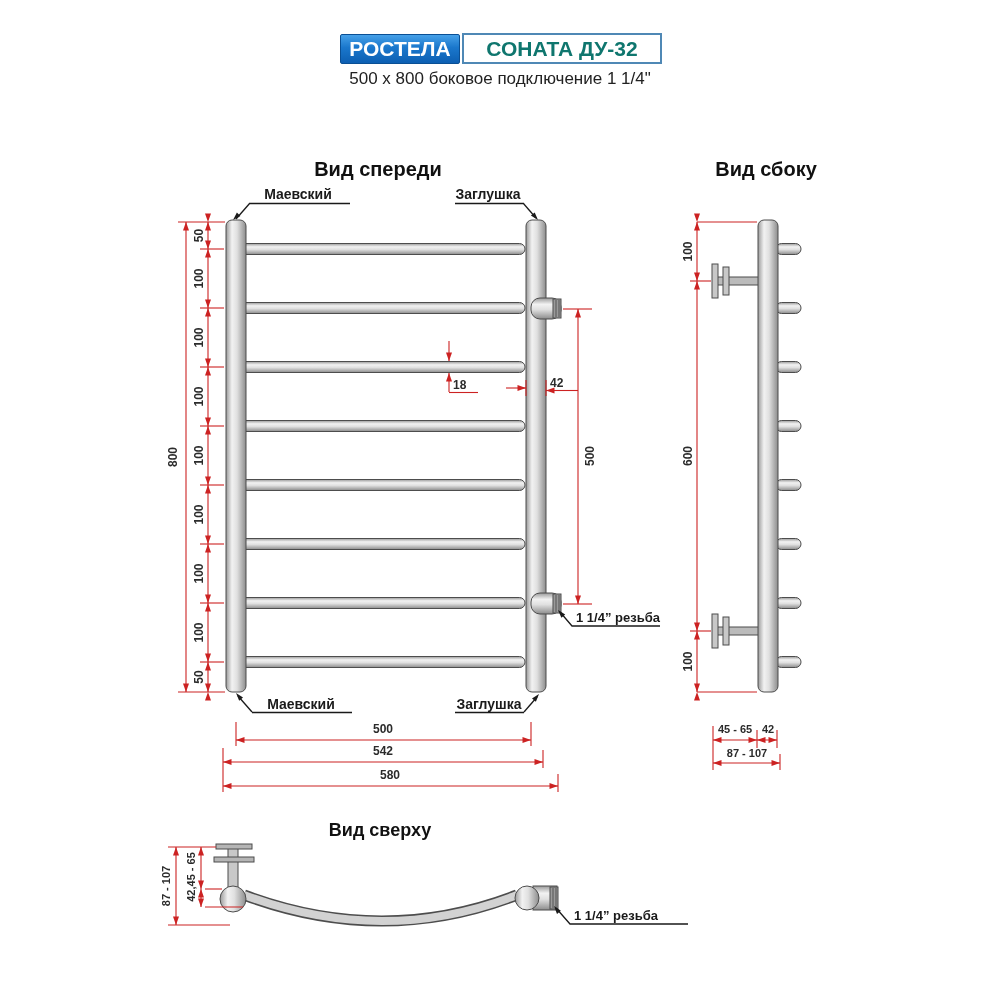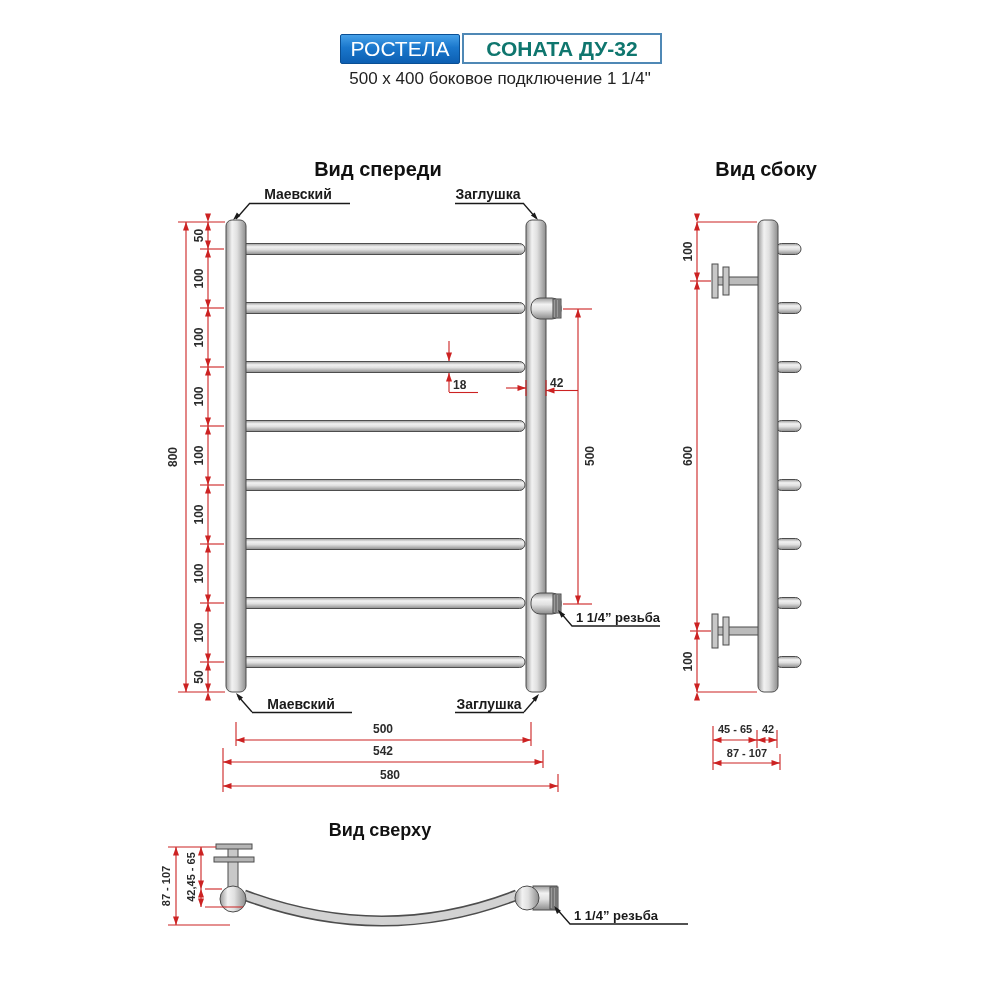--- a/index.html
+++ b/index.html
@@ -4,21 +4,21 @@
 <style>
   html,body{margin:0;padding:0;}
   body{
     width:1000px;height:1000px;position:relative;background:#ffffff;
     font-family:"Liberation Sans","DejaVu Sans",sans-serif;overflow:hidden;
   }
   .badge-brand{
     position:absolute;left:340px;top:34px;width:118px;height:28px;
     background:linear-gradient(#46a0e8 0%,#1a77cc 45%,#0d5fb2 100%);
     border:1px solid #0a4f94;border-radius:2px;
-    color:#ffffff;font-weight:normal;font-size:21px;line-height:28px;text-align:center;
+    color:#ffffff;font-weight:bold;font-size:21px;line-height:28px;text-align:center;
   }
   .badge-model{
     position:absolute;left:462px;top:33px;width:196px;height:27px;
     background:#ffffff;border:2px solid #4f88b5;
     color:#0f766e;font-weight:bold;font-size:21px;line-height:27px;text-align:center;
   }
   .subtitle{
     position:absolute;left:0;top:69px;width:1000px;text-align:center;
     color:#222222;font-size:17px;
   }
@@ -32,21 +32,21 @@
   .thread{font-size:13px;font-weight:bold;fill:#1a1a1a;}
   .rl{stroke:#cc2222;stroke-width:1.1;fill:none;}
   .bl{stroke:#1a1a1a;stroke-width:1.3;fill:none;}
   .metal{stroke:#4d4d4d;stroke-width:1;}
 </style>
 </head>
 <body>
 
 <div class="badge-brand">РОСТЕЛА</div>
 <div class="badge-model">СОНАТА ДУ-32</div>
-<div class="subtitle">500 x 400 боковое подключение 1 1/4"</div>
+<div class="subtitle">500 x 800 боковое подключение 1 1/4"</div>
 
 <svg width="1000" height="1000" viewBox="0 0 1000 1000">
   <defs>
     <linearGradient id="gpost" x1="0" y1="0" x2="1" y2="0">
       <stop offset="0" stop-color="#9a9a9a"></stop>
         <stop offset="0.3" stop-color="#f2f2f2"></stop>
       <stop offset="0.55" stop-color="#e0e0e0"></stop>
         <stop offset="1" stop-color="#8c8c8c"></stop>
     </linearGradient>
     <linearGradient id="grung" x1="0" y1="0" x2="0" y2="1">

